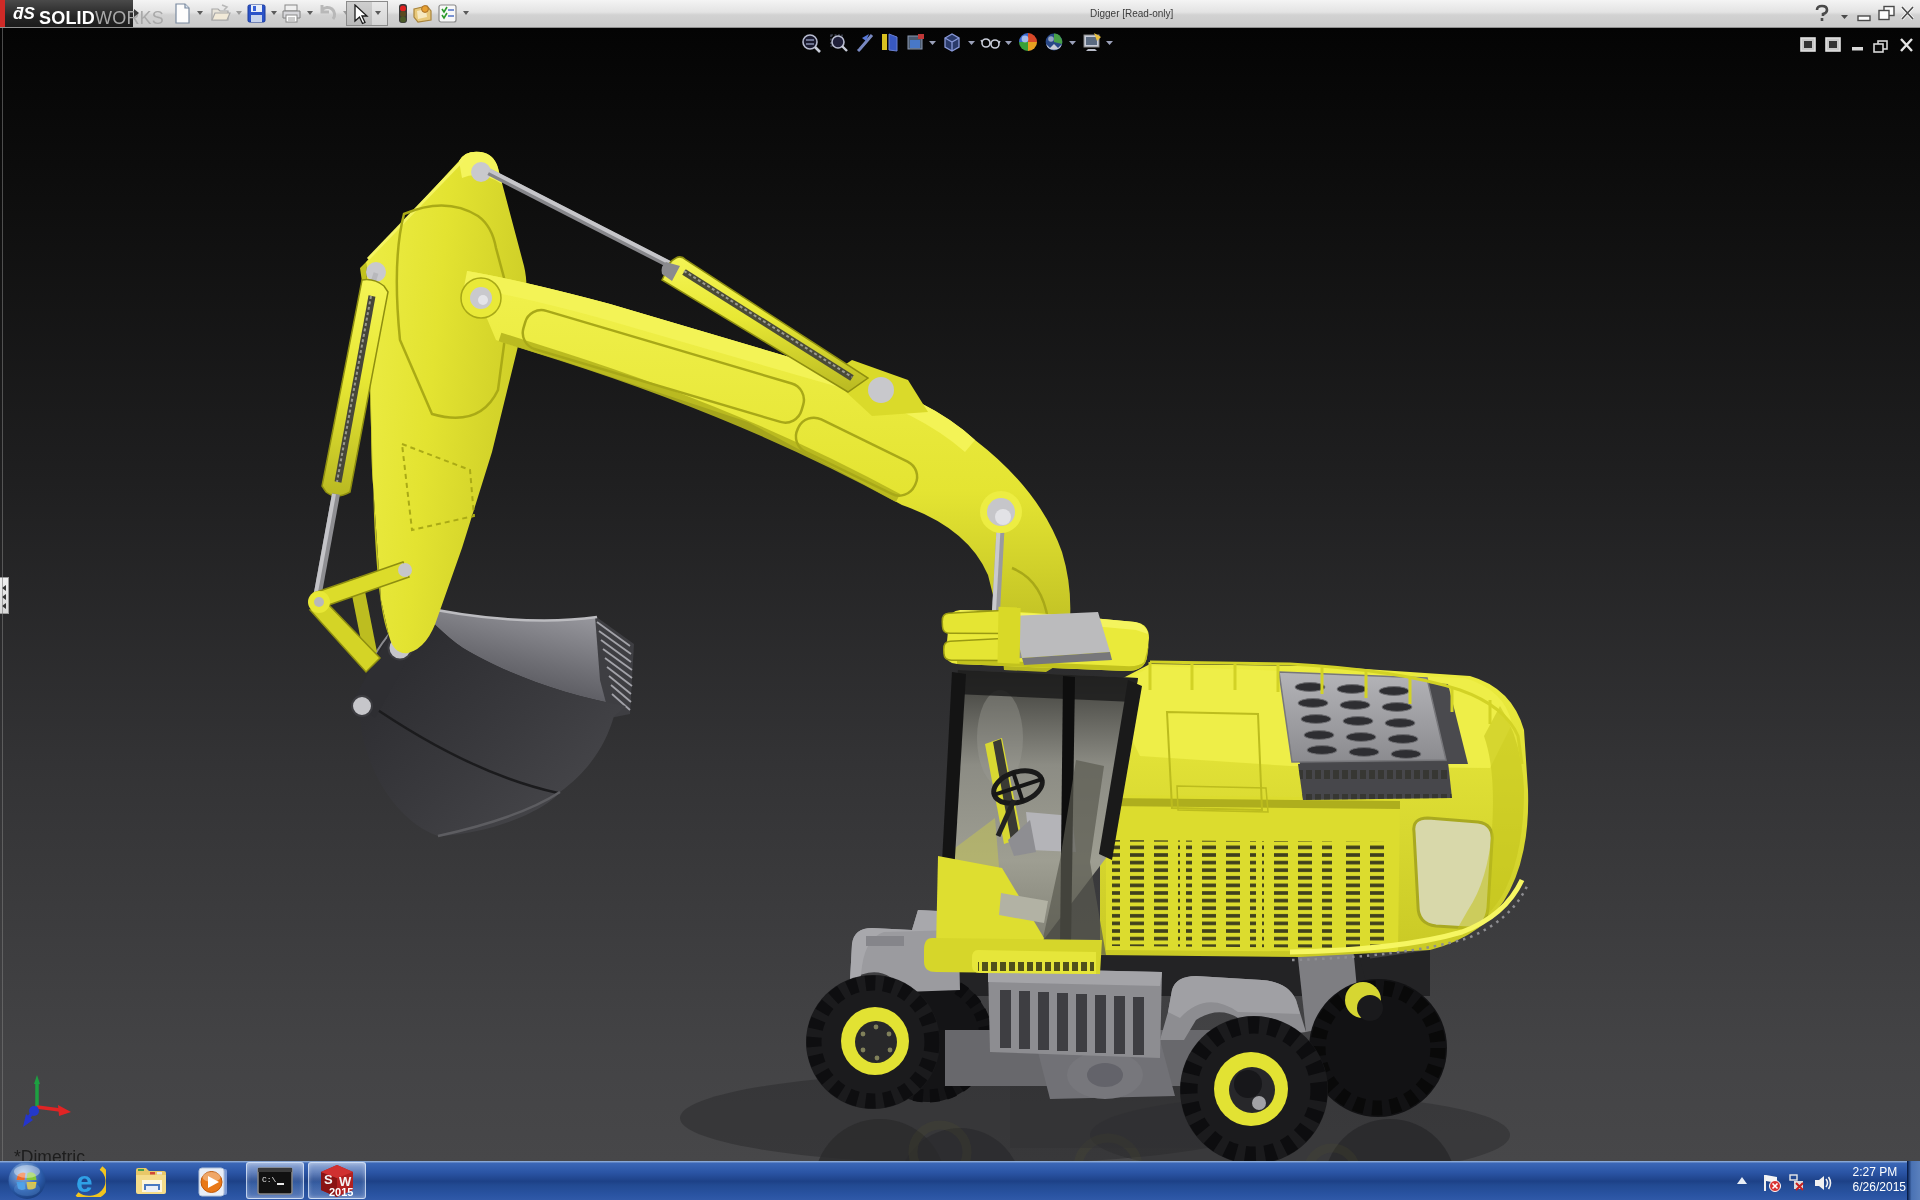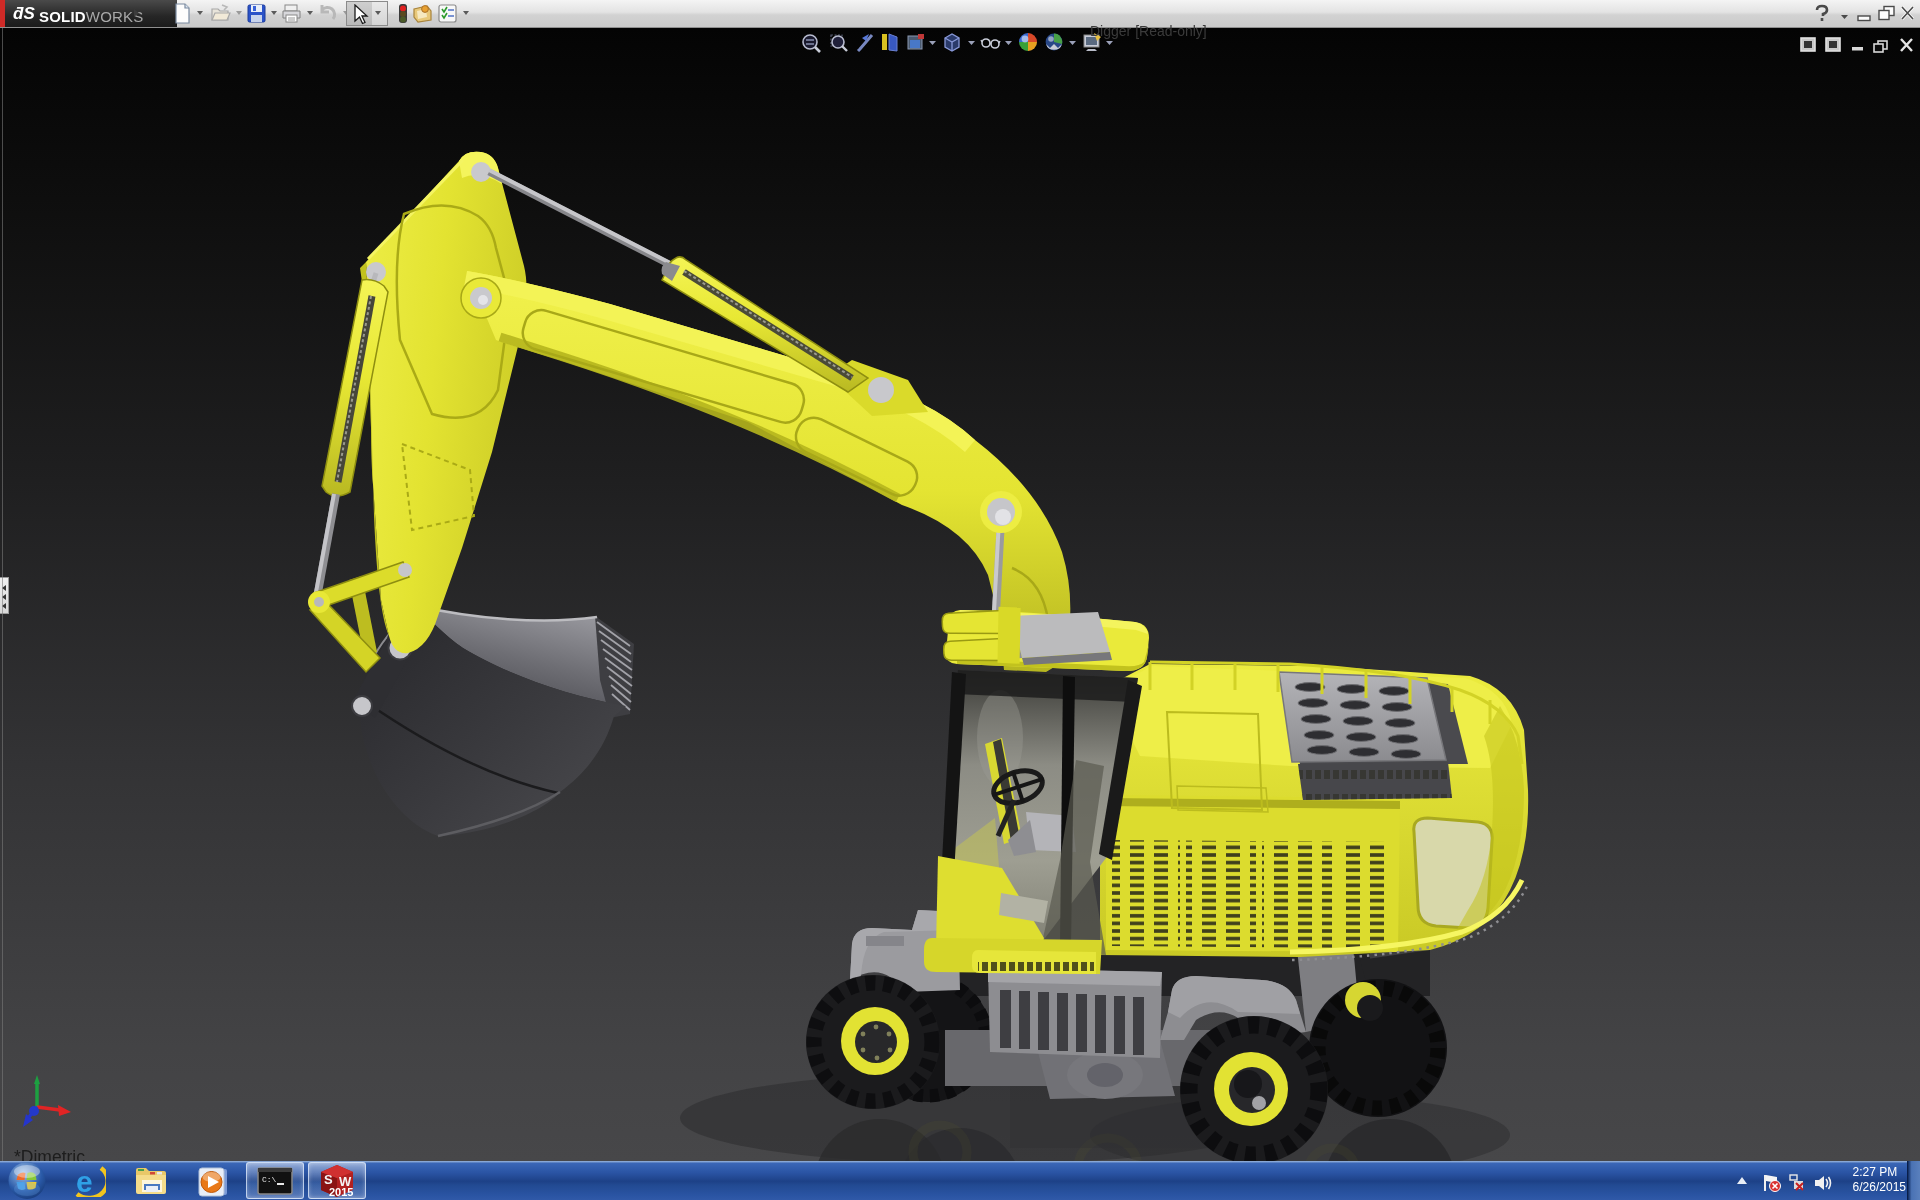--- a/index.html
+++ b/index.html
@@ -1,30 +1,30 @@
 <!DOCTYPE html>
 <html><head>
 <meta charset="utf-8">
 <style>
 html,body{margin:0;padding:0;background:#000;}
 #root{position:relative;width:1920px;height:1200px;overflow:hidden;font-family:"Liberation Sans",sans-serif;background:#000;}
 
 #titlebar{position:absolute;left:0;top:0;width:1920px;height:28px;background:linear-gradient(180deg,#f4f4f4 0%,#e3e3e3 45%,#d2d2d2 55%,#cacaca 100%);border-bottom:1px solid #8f8f8f;box-sizing:border-box;}
 #redstrip{position:absolute;left:0;top:0;width:5px;height:27px;background:#cf2a27;}
-#swlogo{position:absolute;left:5px;top:0;width:128px;height:27px;background:linear-gradient(180deg,#4a4a4a,#262626 60%,#1b1b1b);color:#fff;padding-left:44px;}
+#swlogo{position:absolute;left:5px;top:0;width:128px;height:27px;background:linear-gradient(180deg,#4a4a4a,#262626 60%,#1b1b1b);color:#fff;}
 #swlogo .ds{position:absolute;left:8px;top:4px;font-size:17px;font-style:italic;font-weight:bold;}
-#swlogo .tx{position:absolute;left:34px;top:8px;font-size:15px;font-weight:bold;letter-spacing:.2px;}
+#swlogo .tx{position:absolute;left:34px;top:8px;font-size:18px;font-weight:bold;letter-spacing:.2px;}
 #swlogo .tx span{color:#a9a9a9;font-weight:normal;}
 #swarrow{position:absolute;left:134px;top:9px;width:0;height:0;border-left:5px solid #3c3c3c;border-top:4px solid transparent;border-bottom:4px solid transparent;}
 .tb-ico{position:absolute;top:3px;width:21px;height:21px;}
 .dd{position:absolute;top:11px;width:0;height:0;border-top:4px solid #5a5a5a;border-left:3.5px solid transparent;border-right:3.5px solid transparent;}
 .dd.gray{border-top-color:#9a9a9a;}
 #seltool{position:absolute;left:346px;top:1px;width:27px;height:25px;background:linear-gradient(180deg,#cfcfcf,#b9b9b9);border:1px solid #8b8b8b;box-sizing:border-box;}
 #seldd{position:absolute;left:372px;top:1px;width:16px;height:25px;background:linear-gradient(180deg,#e9e9e9,#d5d5d5);border:1px solid #8b8b8b;border-left:none;box-sizing:border-box;}
-#title-text{position:absolute;left:1090px;top:23px;font-size:14px;color:#3b3b3b;}
+#title-text{position:absolute;left:1090px;top:8px;font-size:10px;color:#3b3b3b;}
 
 #viewport{position:absolute;left:0;top:28px;width:1920px;height:1133px;background:linear-gradient(180deg,#040404 0%,#0e0e0e 15%,#1f1f20 40%,#333335 65%,#434345 90%,#474749 100%);}
 #scene{position:absolute;left:0;top:0;}
 #lefttab{position:absolute;left:0;top:549px;width:9px;height:37px;background:linear-gradient(180deg,#f0f0f0,#d8d8d8);border:1px solid #9a9a9a;border-left:none;box-sizing:border-box;}
 #lefttab .t{position:absolute;left:2px;width:0;height:0;border-right:4px solid #333;border-top:3px solid transparent;border-bottom:3px solid transparent;}
 #dimetric{position:absolute;left:14px;top:1119px;font-size:17.5px;color:#1d1d1d;}
 #leftedge{position:absolute;left:2px;top:0;width:1px;height:1133px;background:#7a7a7a;opacity:.6;}
 
 #taskbar{position:absolute;left:0;top:1161px;width:1920px;height:39px;background:linear-gradient(180deg,#9db9de 0%,#3a66b6 6%,#2a54a4 30%,#1d4187 52%,#224a92 62%,#2a54a3 88%,#3059a8 100%);}
 .tbtn{position:absolute;top:1px;width:58px;height:37px;background:linear-gradient(180deg,rgba(255,255,255,.45),rgba(255,255,255,.15) 45%,rgba(120,160,220,.25) 55%,rgba(255,255,255,.22));border:1px solid rgba(230,240,255,.75);border-radius:3px;box-sizing:border-box;box-shadow:inset 0 0 4px rgba(255,255,255,.35);}

